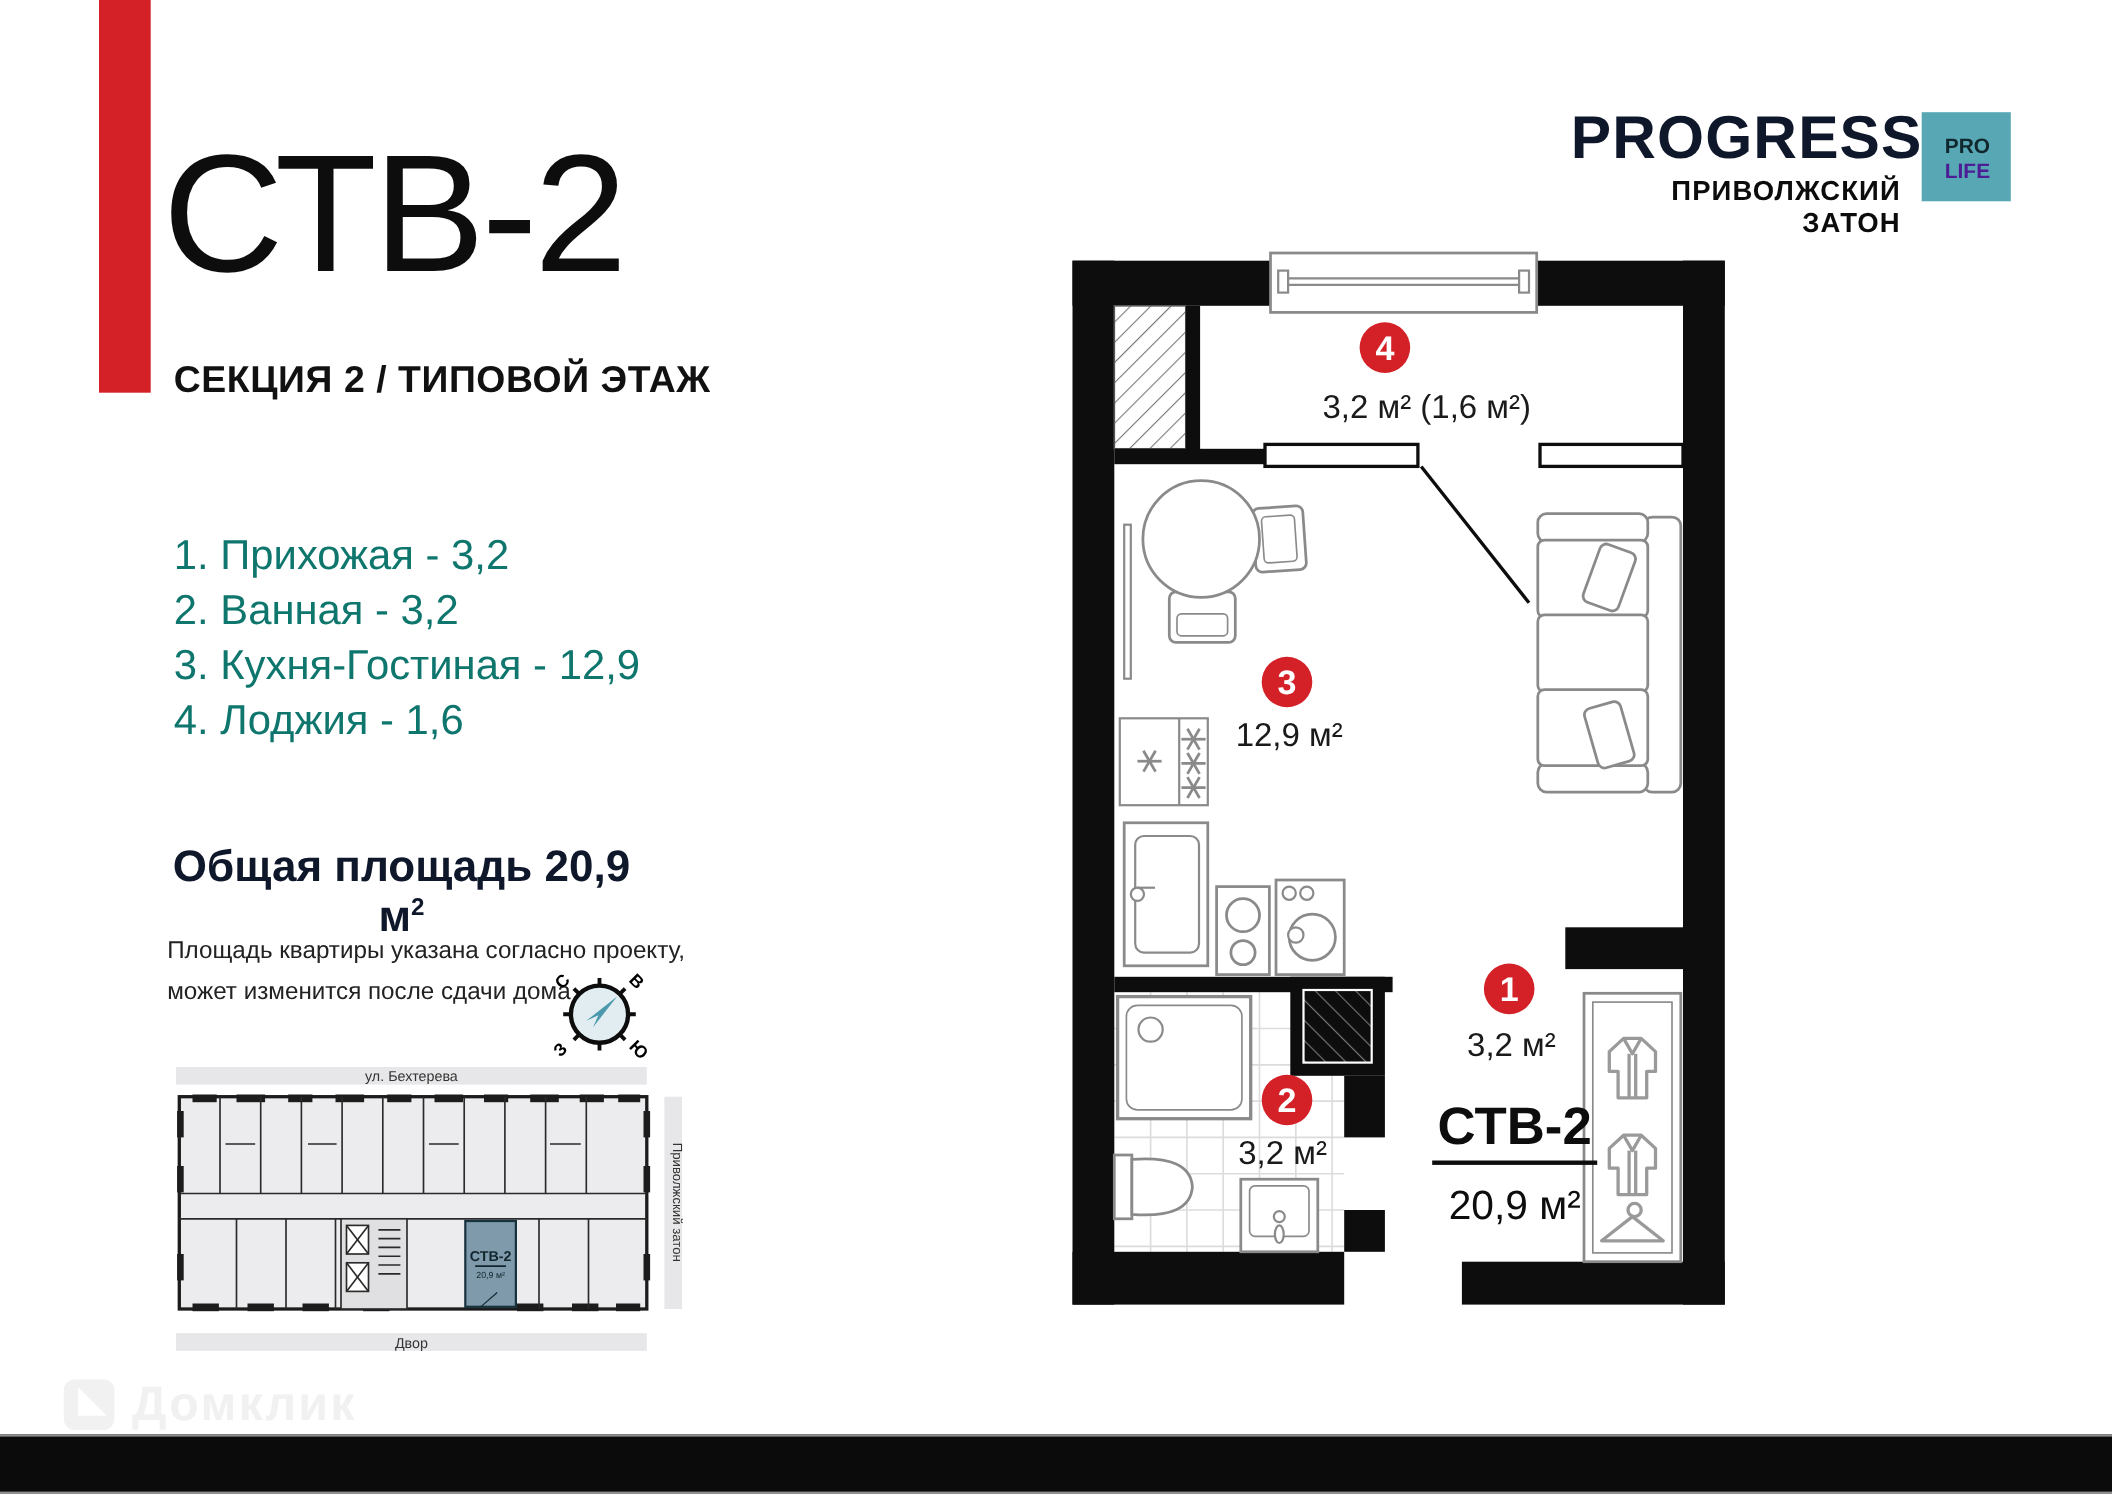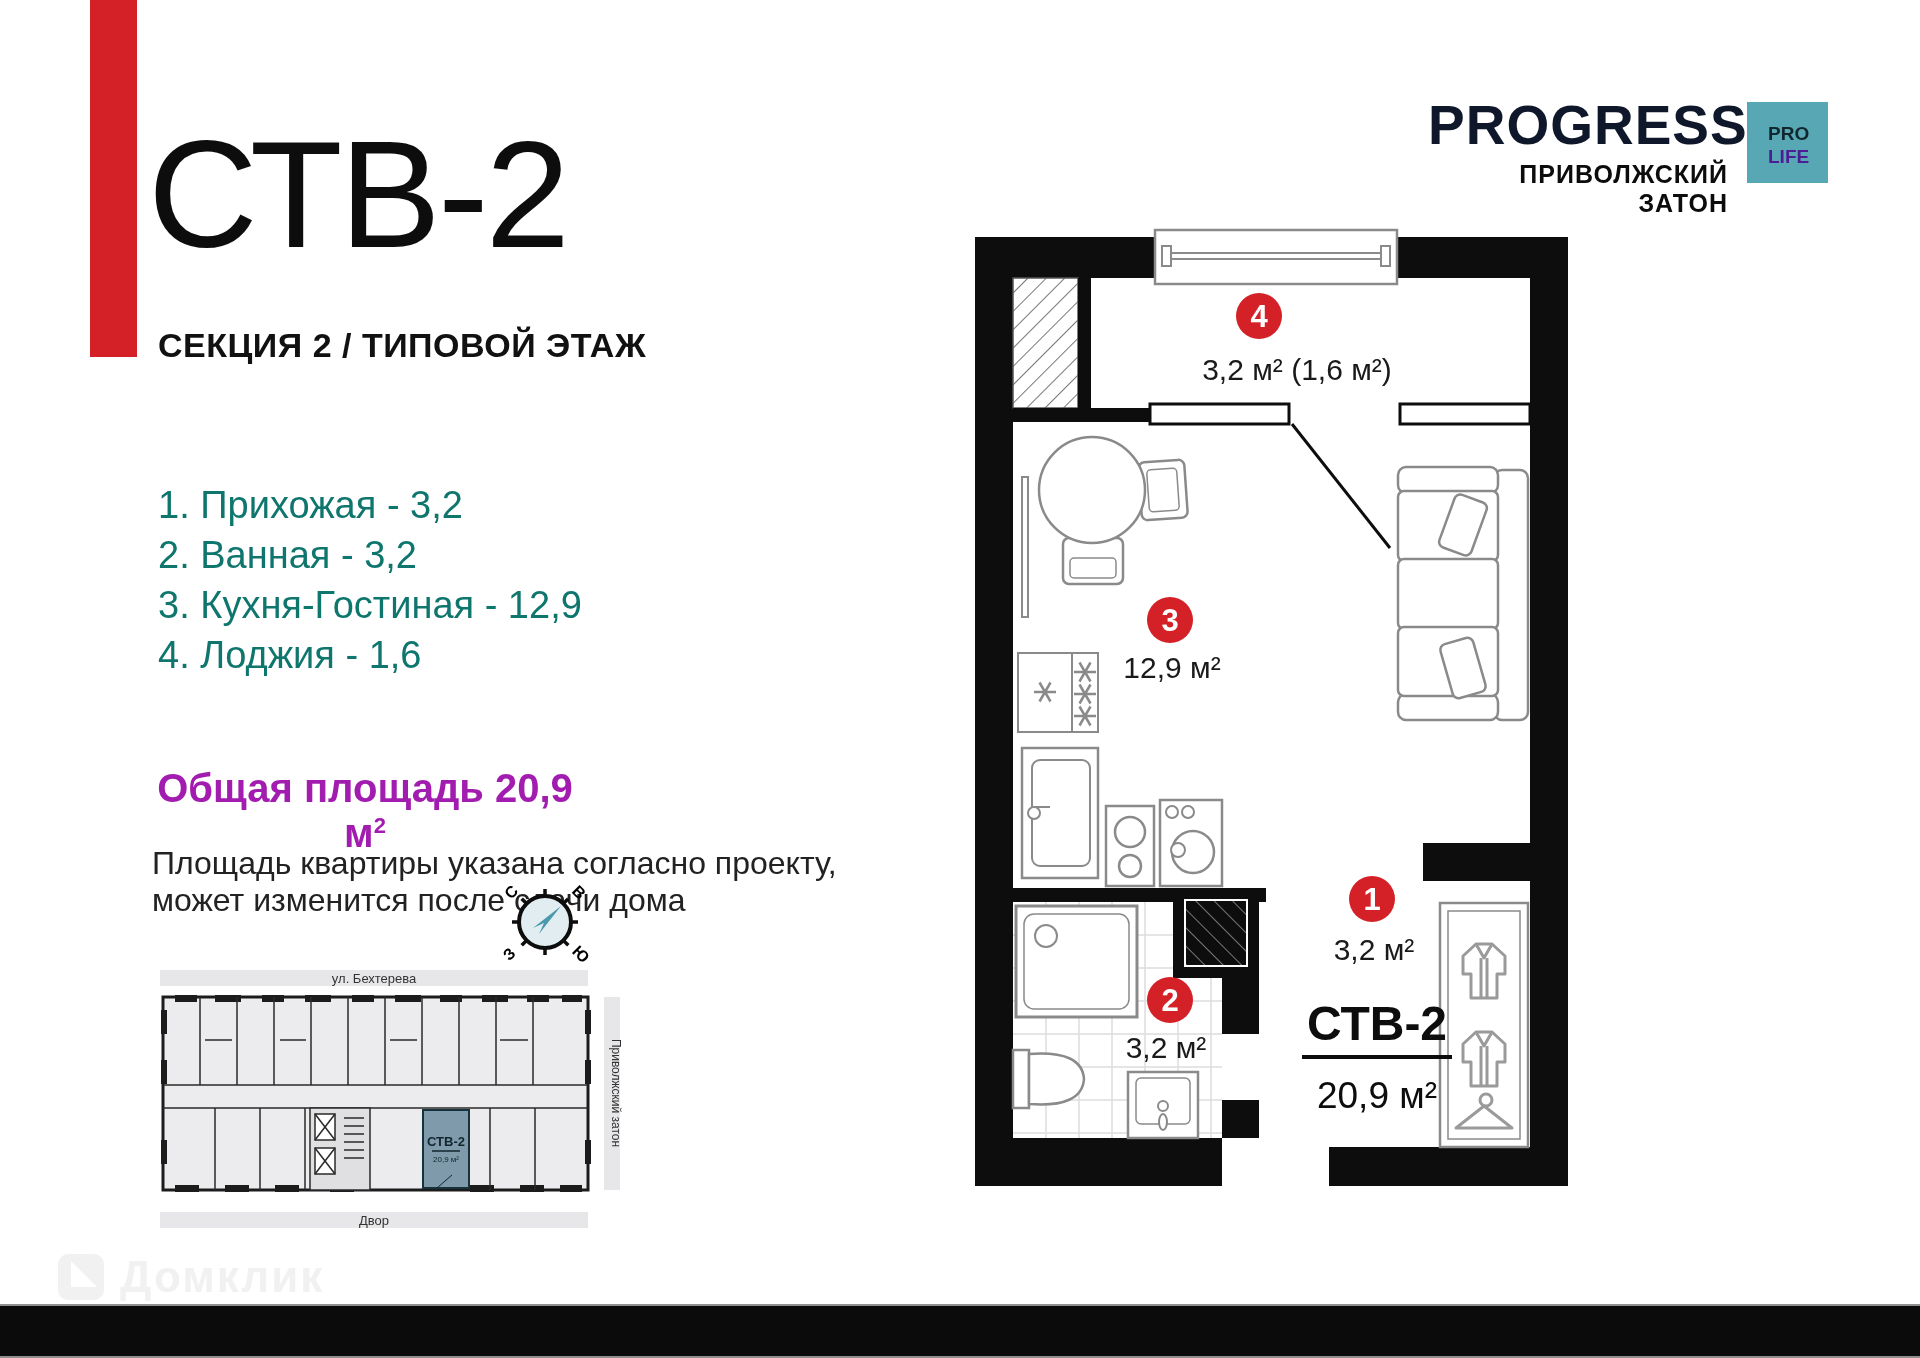--- a/index.html
+++ b/index.html
@@ -4,23 +4,23 @@
 <style>
   html,body{margin:0;padding:0;background:#fff;}
   .canvas{position:relative;width:1920px;height:1358px;background:#fff;overflow:hidden;
           font-family:"Liberation Sans",sans-serif;color:#101010;}
   .abs{position:absolute;}
   
   .accent-bar{left:90px;top:0;width:47px;height:357px;background:#d42127;}
   .big-title{left:148px;top:118px;font-size:152px;font-weight:500;letter-spacing:-3px;color:#0d0d0d;line-height:1;}
   .subtitle{left:158px;top:326px;font-size:34px;font-weight:600;letter-spacing:.5px;color:#111;}
   .room-list{left:158px;top:480px;font-size:38px;line-height:50px;font-weight:400;color:#0f766e;}
-  .total-area{left:150px;top:766px;width:430px;text-align:center;font-size:40px;font-weight:700;color:#a21caf;}
+  .total-area{left:150px;top:766px;width:430px;text-align:center;font-size:40px;font-weight:700;color:#0f172a;}
   .total-area sup{font-size:22px;vertical-align:14px;}
-  .note{left:152px;top:845px;font-size:32px;line-height:37px;color:#222;}
+  .note{left:152px;top:845px;font-size:22px;line-height:37px;color:#222;}
   
   .brand-name{left:1428px;top:98px;width:300px;text-align:right;font-size:55px;font-weight:600;letter-spacing:1px;color:#0f172a;line-height:1;}
   .brand-loc{left:1428px;top:160px;width:300px;text-align:right;font-size:25px;font-weight:700;letter-spacing:1px;color:#0c0c0c;}
   .brand-badge{left:1747px;top:102px;width:81px;height:81px;background:#58a7b4;box-sizing:border-box;padding:20px 0 12px 21px;line-height:23px;font-size:19px;}
   .brand-badge .pro{color:#11272e;font-weight:600;}
   .brand-badge .life{color:#4c1d95;font-weight:700;}
   
   .footer-bar{left:0;top:1304px;width:1920px;height:54px;background:#0b0b0b;border-top:2px solid #8f8f8f;border-bottom:2px solid #8f8f8f;box-sizing:border-box;}
   .watermark{left:58px;top:1252px;display:flex;align-items:center;color:#f1f1f1;}
   .wm-logo{width:46px;height:46px;background:#f1f1f1;border-radius:10px;position:relative;}

